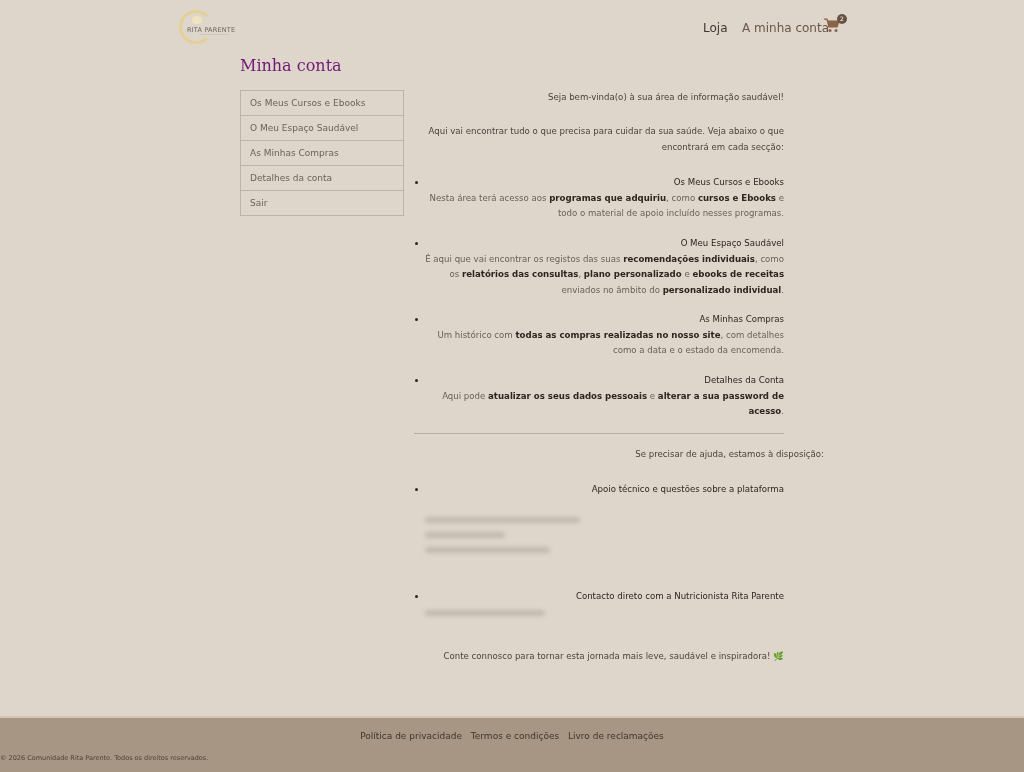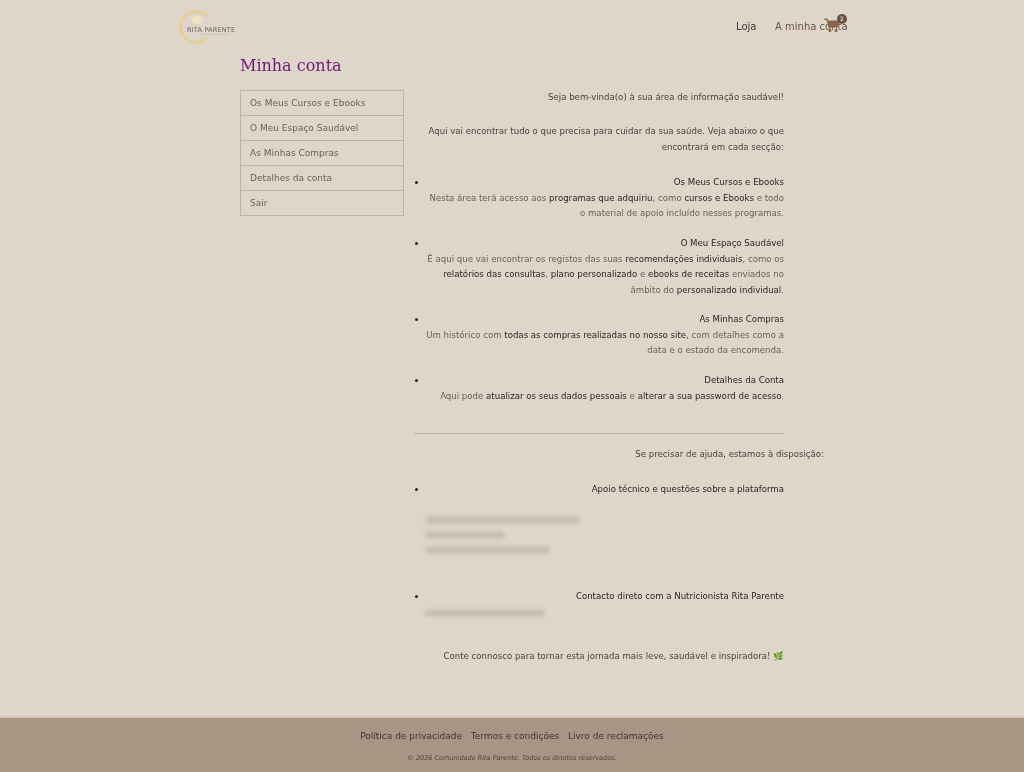--- a/index.html
+++ b/index.html
@@ -29,21 +29,21 @@
       position: absolute; left: 13px; top: 8px; width: 10px; height: 8px;
       background: #f0e4c0; border-radius: 50% 50% 40% 40%;
     }
     .logo-text {
       position: absolute; left: 8px; top: 18px;
       font-size: 6.5px; letter-spacing: .2px; color: #6b635a; white-space: nowrap;
     }
     .logo-sub {
       position: absolute; left: 20px; top: 26px; width: 30px; height: 1px; background: #cfc6ba;
     }
-    .nav-link { font-size: 10px; color: #3f3831; text-decoration: none; cursor: pointer; margin-left: 33px; }
+    .nav-link { font-size: 12px; color: #3f3831; text-decoration: none; cursor: pointer; }
     .nav-link.shop { position: absolute; left: 703px; top: 21px; }
     .nav-link.account { position: absolute; left: 742px; top: 21px; color: #6a5646; }
     .cart { position: absolute; left: 824px; top: 18px; width: 18px; height: 16px; cursor: pointer; }
     .cart-badge {
       position: absolute; left: 837px; top: 14px; width: 10px; height: 10px; border-radius: 50%;
       background: #6a5240; color: #fff; font-size: 6px; line-height: 10px; text-align: center;
     }
 
     
     .page-title {
@@ -60,21 +60,21 @@
       display: block; height: 25px; line-height: 24px; padding-left: 9px;
       border-bottom: 1px solid #bfb3a6; font-size: 9px; color: #6d6157; cursor: pointer;
     }
 
     
     .content {
       position: absolute; left: 414px; top: 90px; width: 370px;
       font-size: 8.6px; line-height: 15.5px; color: #4a433b;
     }
     .content p { margin: 0; }
-    .content b { color: #2c2620; font-weight: normal; margin-top: 28px; }
+    .content b { color: #2c2620; font-weight: bold; margin-top: 28px; }
     .block { position: absolute; left: 0; width: 370px; text-align: right; }
     .bullet-title { position: relative; padding-left: 11px; color: #2c2620; }
     .bullet-title::before {
       content: ""; position: absolute; left: 1px; top: 6px; width: 3px; height: 3px;
       border-radius: 50%; background: #2c2620;
     }
     .bullet-body { padding-left: 11px; color: #6a6057; }
     .divider { position: absolute; left: 0; top: 343px; width: 370px; height: 1px; background: #b7aca0; }
     .blur-line {
       height: 6px; background: #b9b0a6; border-radius: 3px; filter: blur(2px); opacity: .75;
@@ -85,22 +85,22 @@
     .footer {
       position: absolute; left: 0; top: 716px; width: 1024px; height: 69px;
       background: #a79684; border-top: 2px solid #d3c6b8;
     }
     .footer-links {
       position: absolute; top: 13px; left: 0; width: 1024px; text-align: center;
       font-size: 9px; color: #3d352d;
     }
     .footer-links a { color: #3d352d; text-decoration: none; margin: 0 3px; cursor: pointer; }
     .footer-copy {
-      position: absolute; top: 36px; left: 0; width: 1024px; text-align: center;
-      font-size: 6.5px; color: #4c4238; font-style: italic;
+      position: absolute; top: 36px; left: 0; width: 1024px; text-align: left;
+      font-size: 6.5px; color: #4c4238;
     }
   </style>
 </head>
 <body>
 
 <div class="page">
 
   <div class="header">
     <div class="logo">
       <div class="logo-ring"></div>

